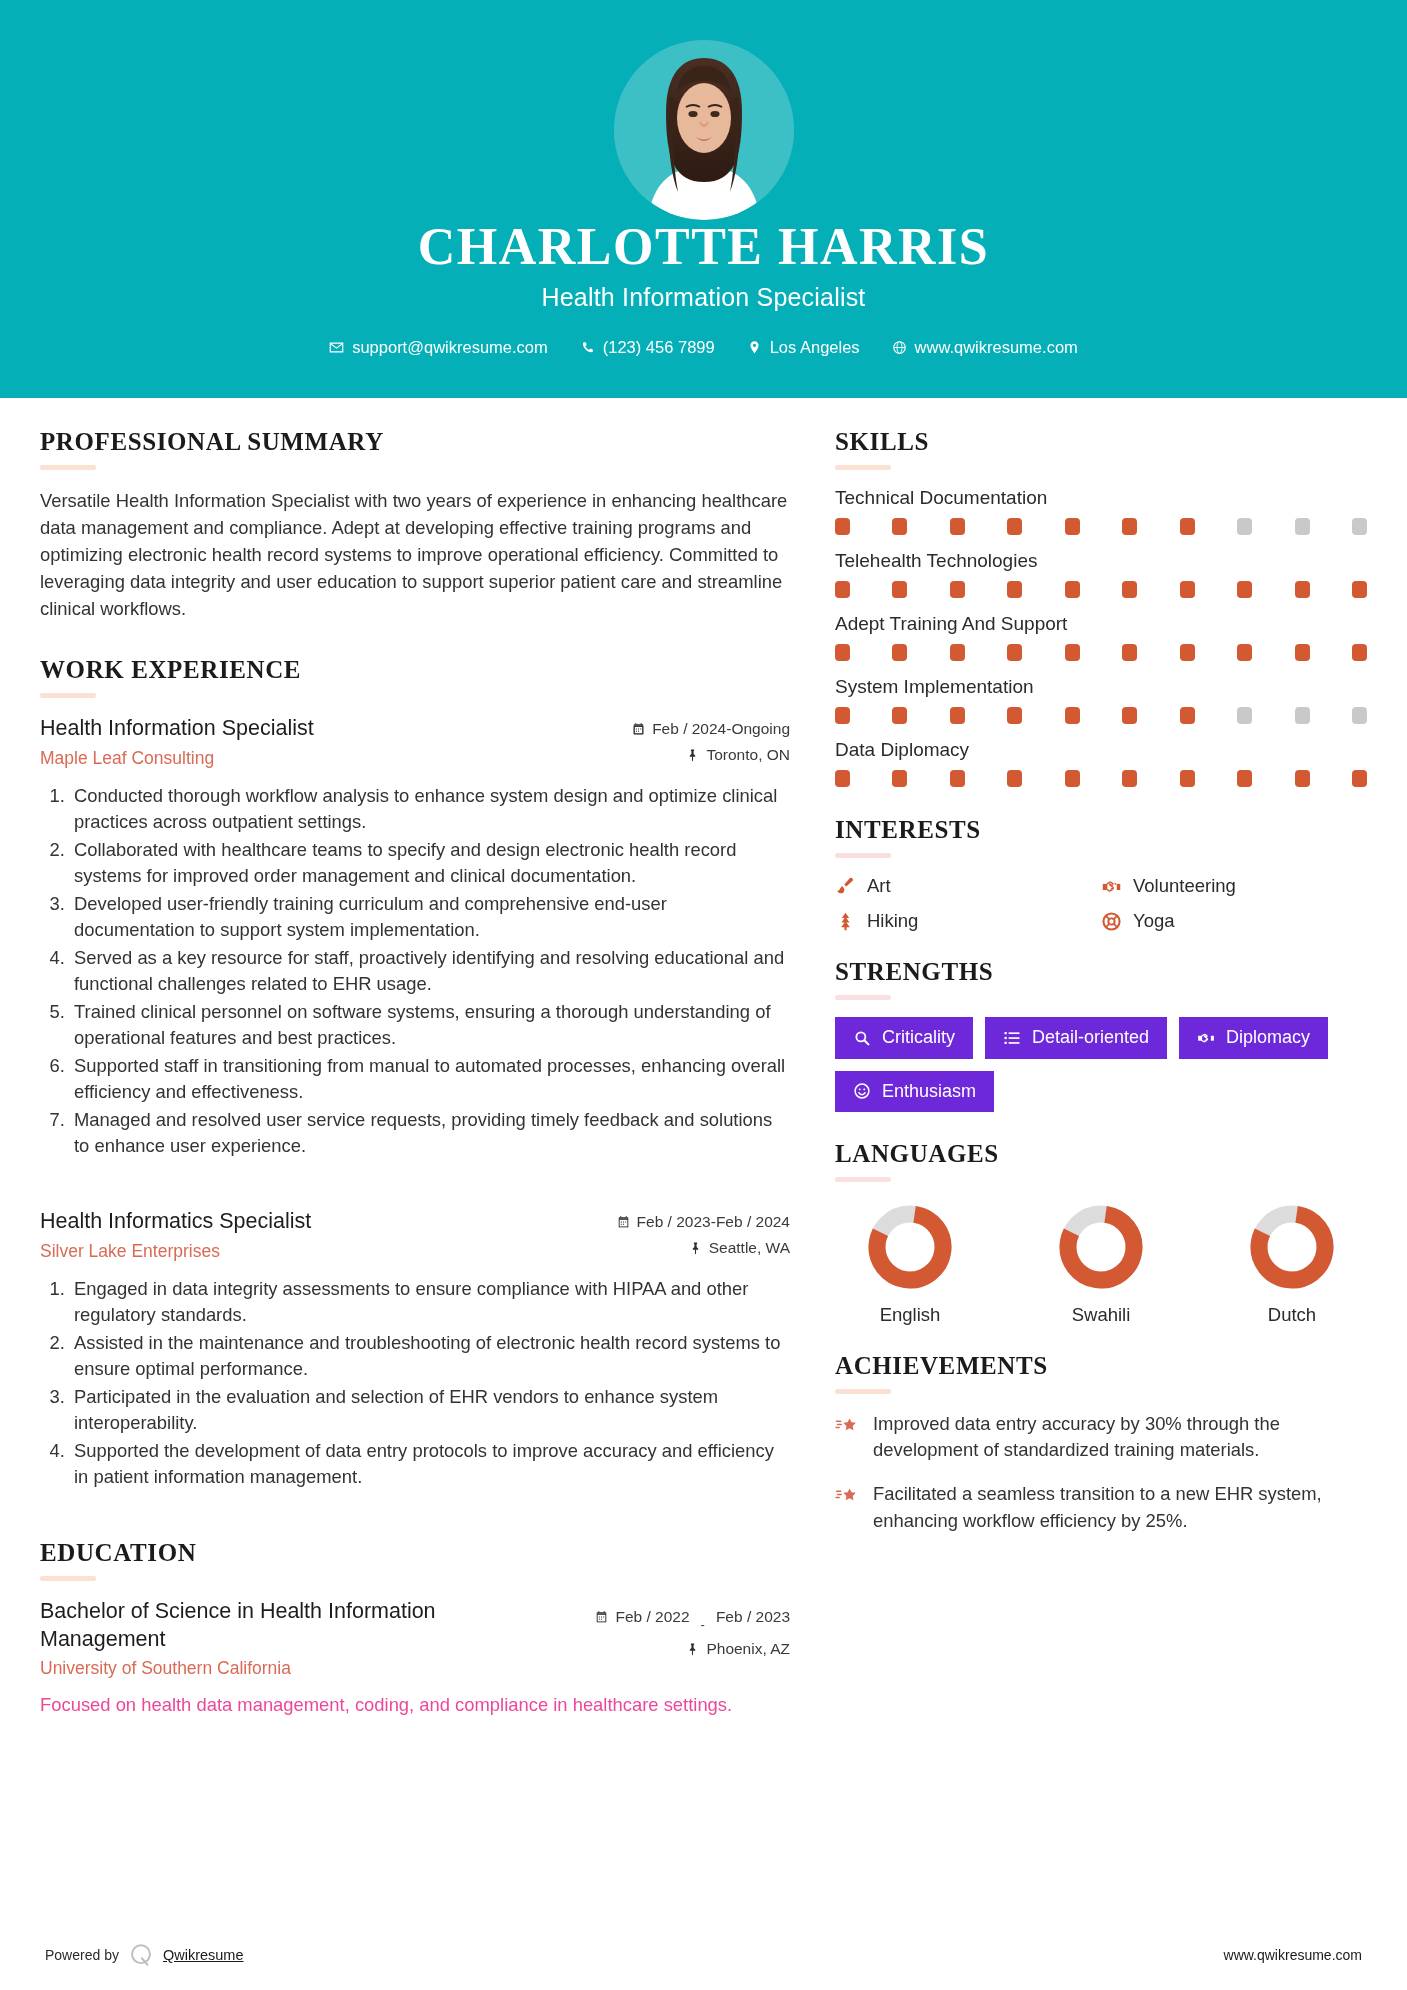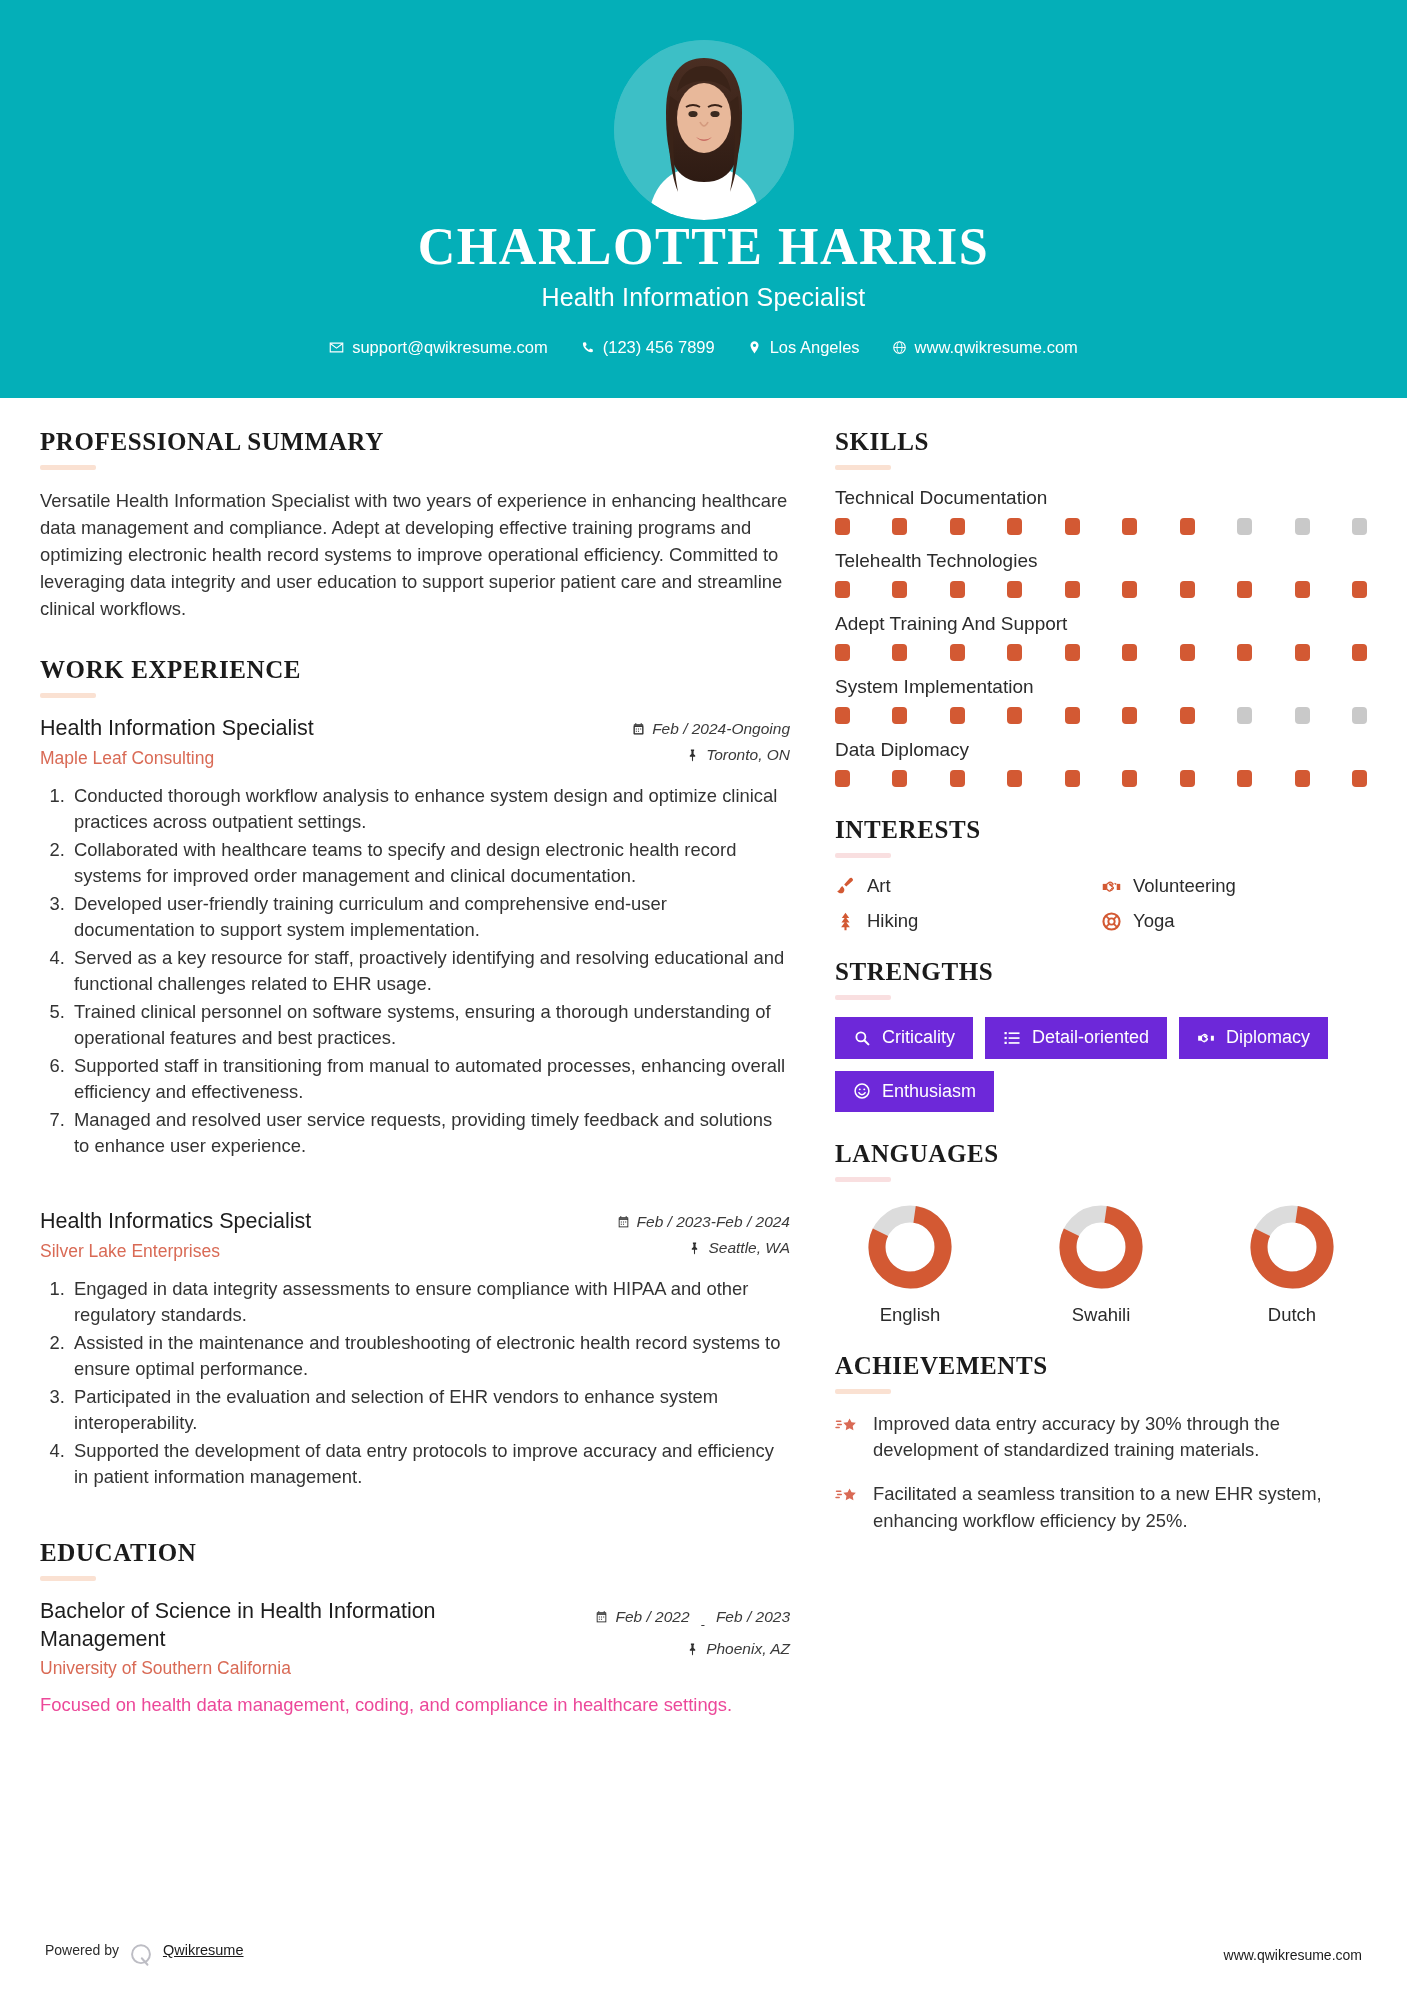--- a/index.html
+++ b/index.html
@@ -87,21 +87,21 @@
     color:#333;
     margin:0 0 34px 0;
   }
 
   
   .job{margin-bottom:8px;}
   .job-head{display:flex;justify-content:space-between;align-items:flex-start;}
   .job-titles{flex:1;padding-right:10px;}
   .job-title{font-size:21.5px;color:#1d1d1d;line-height:1.3;}
   .job-company{font-size:17.5px;color:#d96a55;margin-top:4px;line-height:1.3;}
-  .job-meta{width:215px;text-align:right;padding-top:5px;font-style:italic;}
+  .job-meta{width:215px;text-align:right;padding-top:5px;}
   .meta-row{display:flex;align-items:center;justify-content:flex-end;gap:7px;font-size:15.5px;color:#3a3a3a;white-space:nowrap;}
   .meta-row.second{margin-top:8px;}
   .meta-row svg{width:13px;height:14px;fill:#2f2f2f;flex:none;}
   .edu-meta{width:215px;padding-top:4px;display:flex;justify-content:flex-end;}
   .edu-date{display:flex;align-items:flex-start;gap:7px;font-size:15.5px;color:#3a3a3a;}
   .edu-date svg{width:13px;height:14px;fill:#2f2f2f;flex:none;margin-top:3px;}
   .edu-date .d{text-align:center;line-height:1.25;}
   .edu-dash{padding:10px 4px 0 4px;font-size:13px;}
 
   ol.bullets{
@@ -151,21 +151,21 @@
   .ach svg{width:25px;height:25px;flex:none;margin-top:3px;}
   .ach-txt{font-size:18.4px;line-height:1.42;color:#333;}
 
   
   .footer{
     position:absolute;left:0;right:0;bottom:22px;
     display:flex;justify-content:space-between;align-items:center;
     padding:0 45px;box-sizing:border-box;
     font-size:14px;color:#2b2b2b;
   }
-  .powered{display:flex;align-items:flex-start;gap:9px;}
+  .powered{display:flex;align-items:center;gap:9px;}
   .qlogo{width:26px;height:26px;}
   .qname{text-decoration:underline;font-size:14.5px;color:#1a1a1a;}
   .fsite{font-size:14px;color:#1a1a1a;}
 </style>
 </head>
 <body>
 
 <div class="page">
 
   <div class="header">

